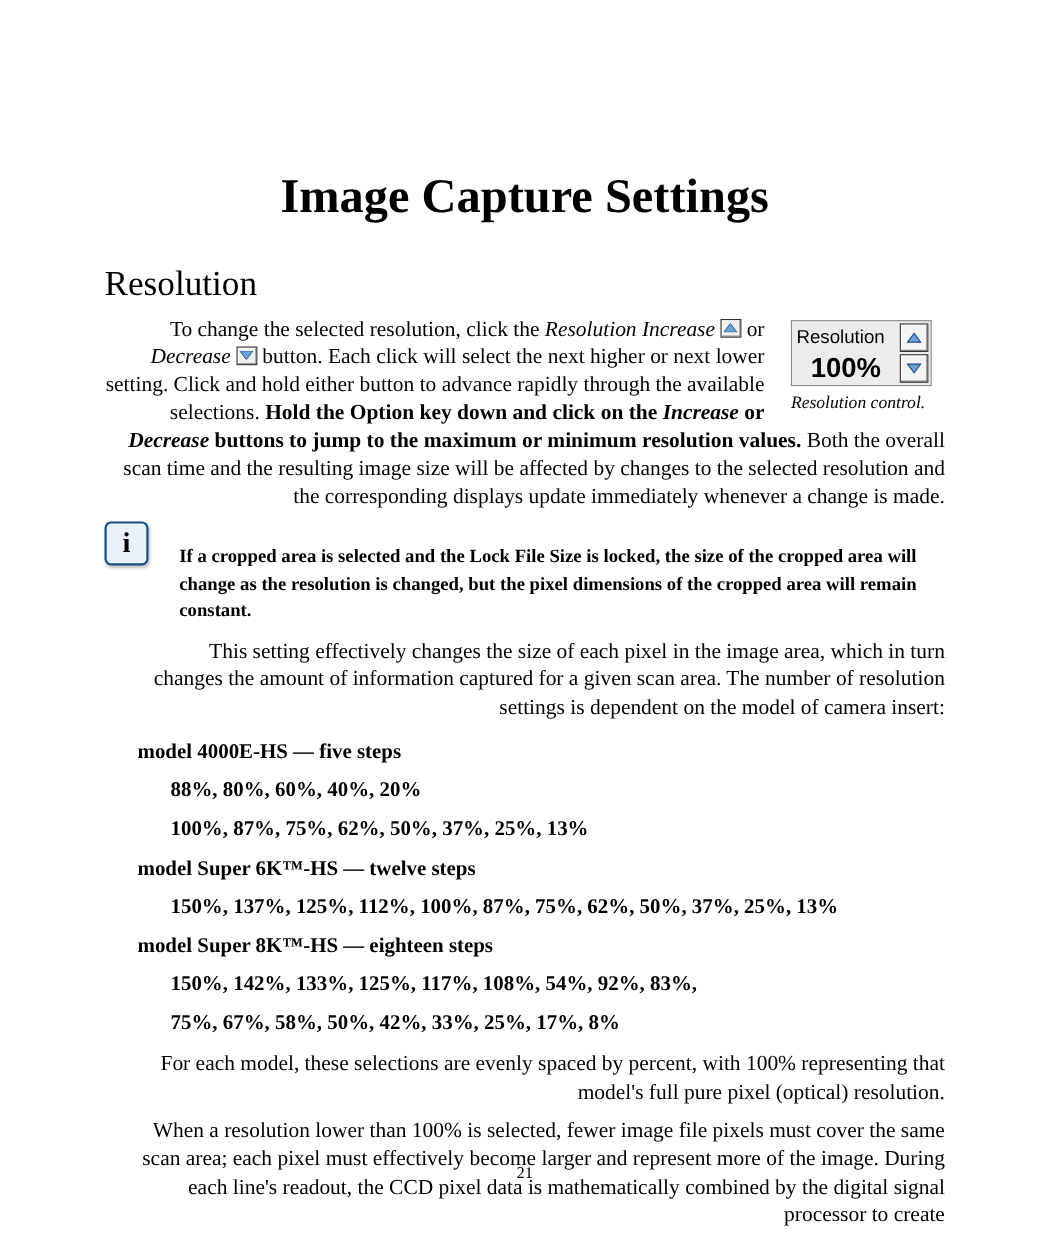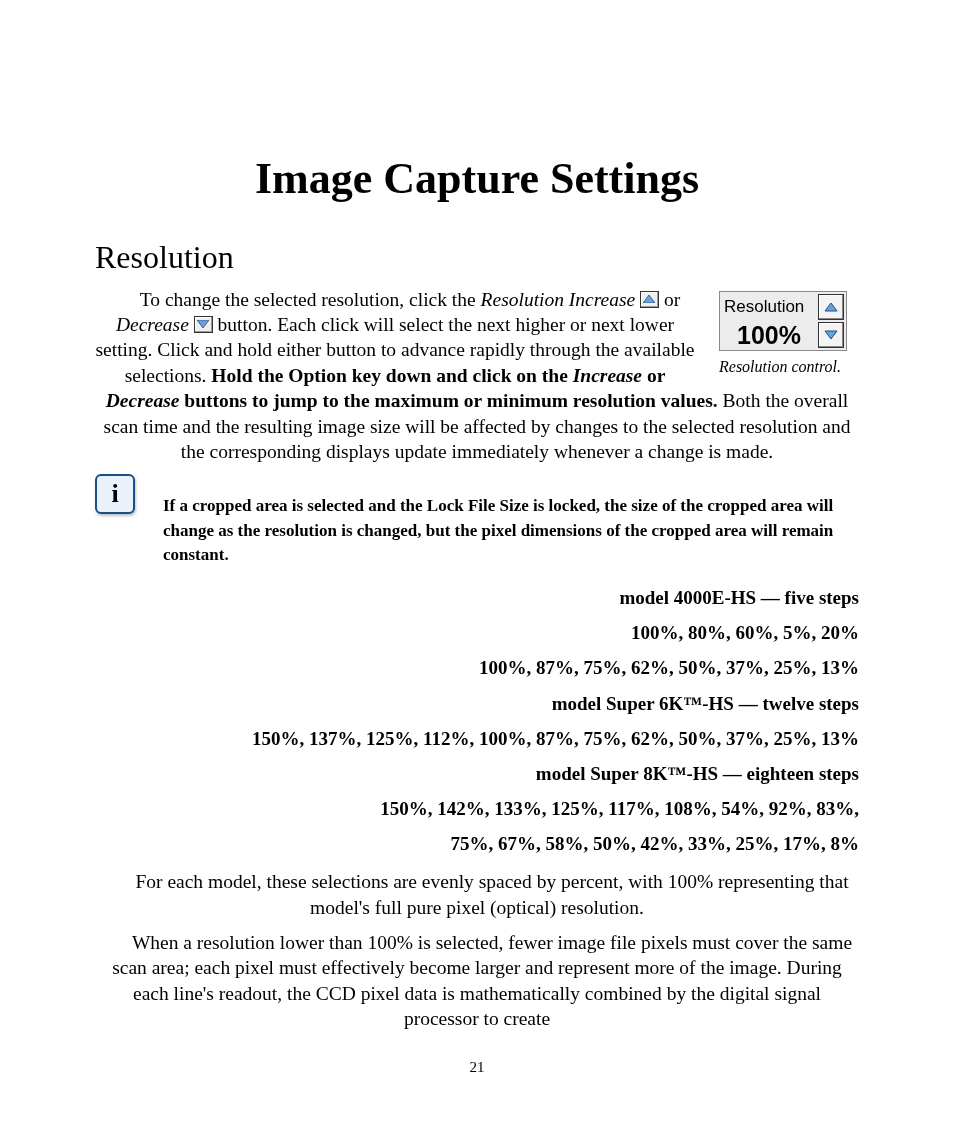--- a/index.html
+++ b/index.html
@@ -66,21 +66,21 @@
   .spin.dn { grid-column: 2; grid-row: 2; }
   .spin svg { width: 14px; height: 10px; }
   .caption {
     font-style: italic;
     font-family: "Adobe Garamond Pro", Garamond, serif;
     font-size: 16px;
     margin-top: 6px;
   }
   p.body {
     margin: 0 0 10px 0;
-    text-align: center;
+    text-align: right;
     text-indent: 30px;
   }
   .inline-icon {
     display: inline-block;
     width: 17px; height: 15px;
     border: 1px solid #333;
     background: #efefef;
     vertical-align: -2px;
     position: relative;
     box-shadow: inset -1px -1px 0 #999, inset 1px 1px 0 #fff;
@@ -114,21 +114,20 @@
     font-weight: 700;
     font-size: 17px;
     line-height: 1.45;
     margin-top: 20px;
   }
   .steps {
     margin: 2px 0 8px 30px;
     font-weight: 700;
     font-size: 19px;
     line-height: 1.85;
-    text-align: right;
   }
   .steps .vals {
     margin-left: 30px;
     display: block;
   }
   .pagenum {
     position: absolute;
     left: 0; right: 0;
     bottom: 68px;
     text-align: center;
@@ -172,25 +171,26 @@
         </svg></span><span> button. Each click will select the next higher or next lower setting. Click and hold either button to advance rapidly through the available selections. </span><span class="bold"><span>Hold the Option key down and click on the </span><span class="ital">Increase</span><span> or </span><span class="ital">Decrease</span><span> buttons to jump to the maximum or minimum resolution values.</span></span><span> Both the overall scan time and the resulting image size will be affected by changes to the selected resolution and the corresponding displays update immediately whenever a change is made.</span>
 </p>
 
 <div class="note-row">
   <div class="info-icon">
         <span>i</span>
       </div>
   <div class="note-text">If a cropped area is selected and the Lock File Size is locked, the size of the cropped area will change as the resolution is changed, but the pixel dimensions of the cropped area will remain constant.</div>
 </div>
 
+<p class="body">This setting effectively changes the size of each pixel in the image area, which in turn changes the amount of information captured for a given scan area.  The number of resolution settings is dependent on the model of camera insert:</p>
 
 <div class="steps">
   <div>
     <span>model 4000E-HS — five steps</span>
-    <span class="vals">100%, 80%, 60%, 5%, 20%</span>
+    <span class="vals">88%, 80%, 60%, 40%, 20%</span>
   </div>
   <div>
     <span class="vals">100%, 87%, 75%, 62%, 50%, 37%, 25%, 13%</span>
   </div>
   <div>
     <span>model Super 6K™-HS — twelve steps</span>
     <span class="vals">150%, 137%, 125%, 112%, 100%, 87%, 75%, 62%, 50%, 37%, 25%, 13%</span>
   </div>
   <div>
     <span>model Super 8K™-HS — eighteen steps</span>

